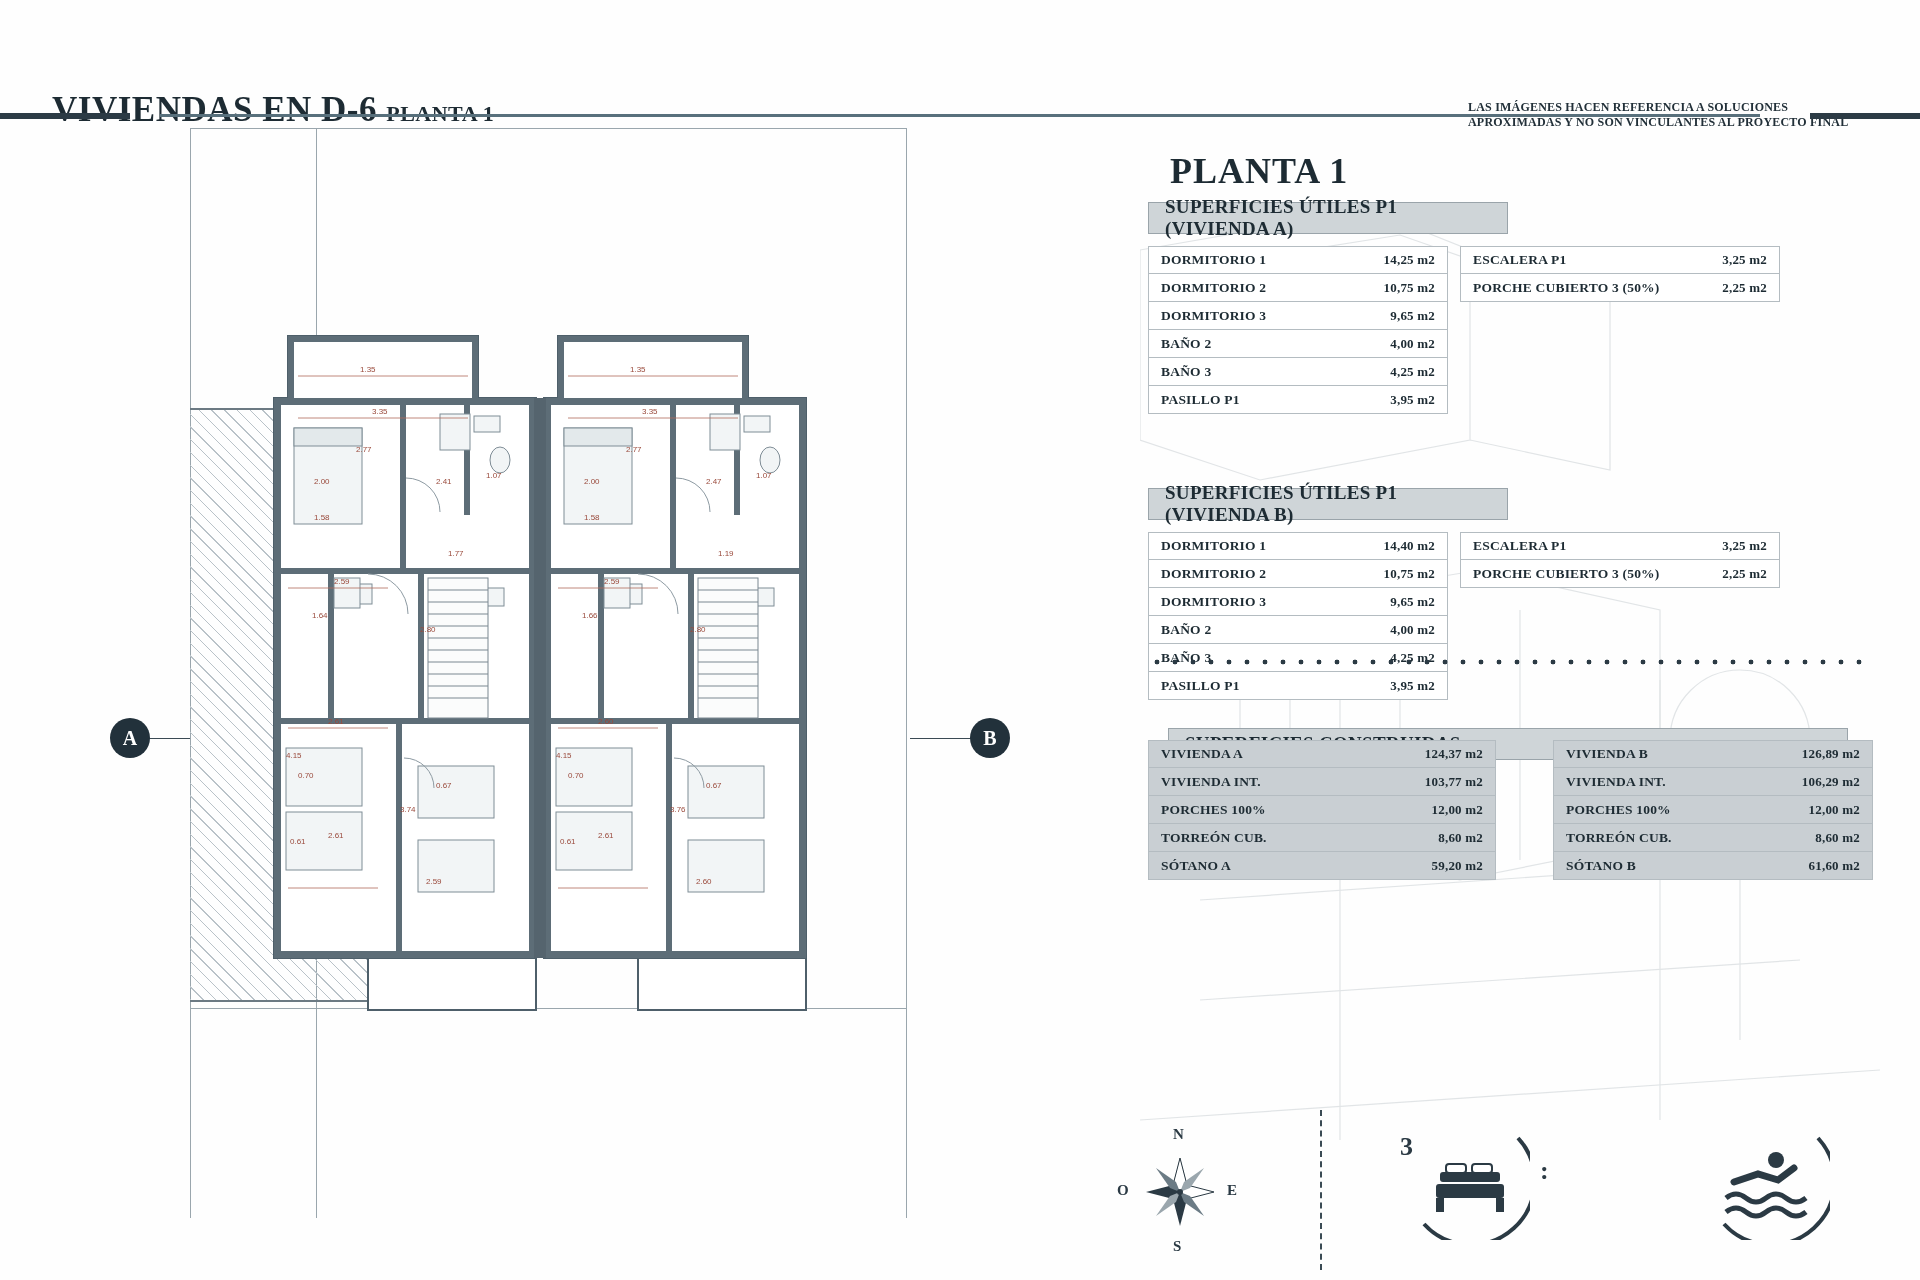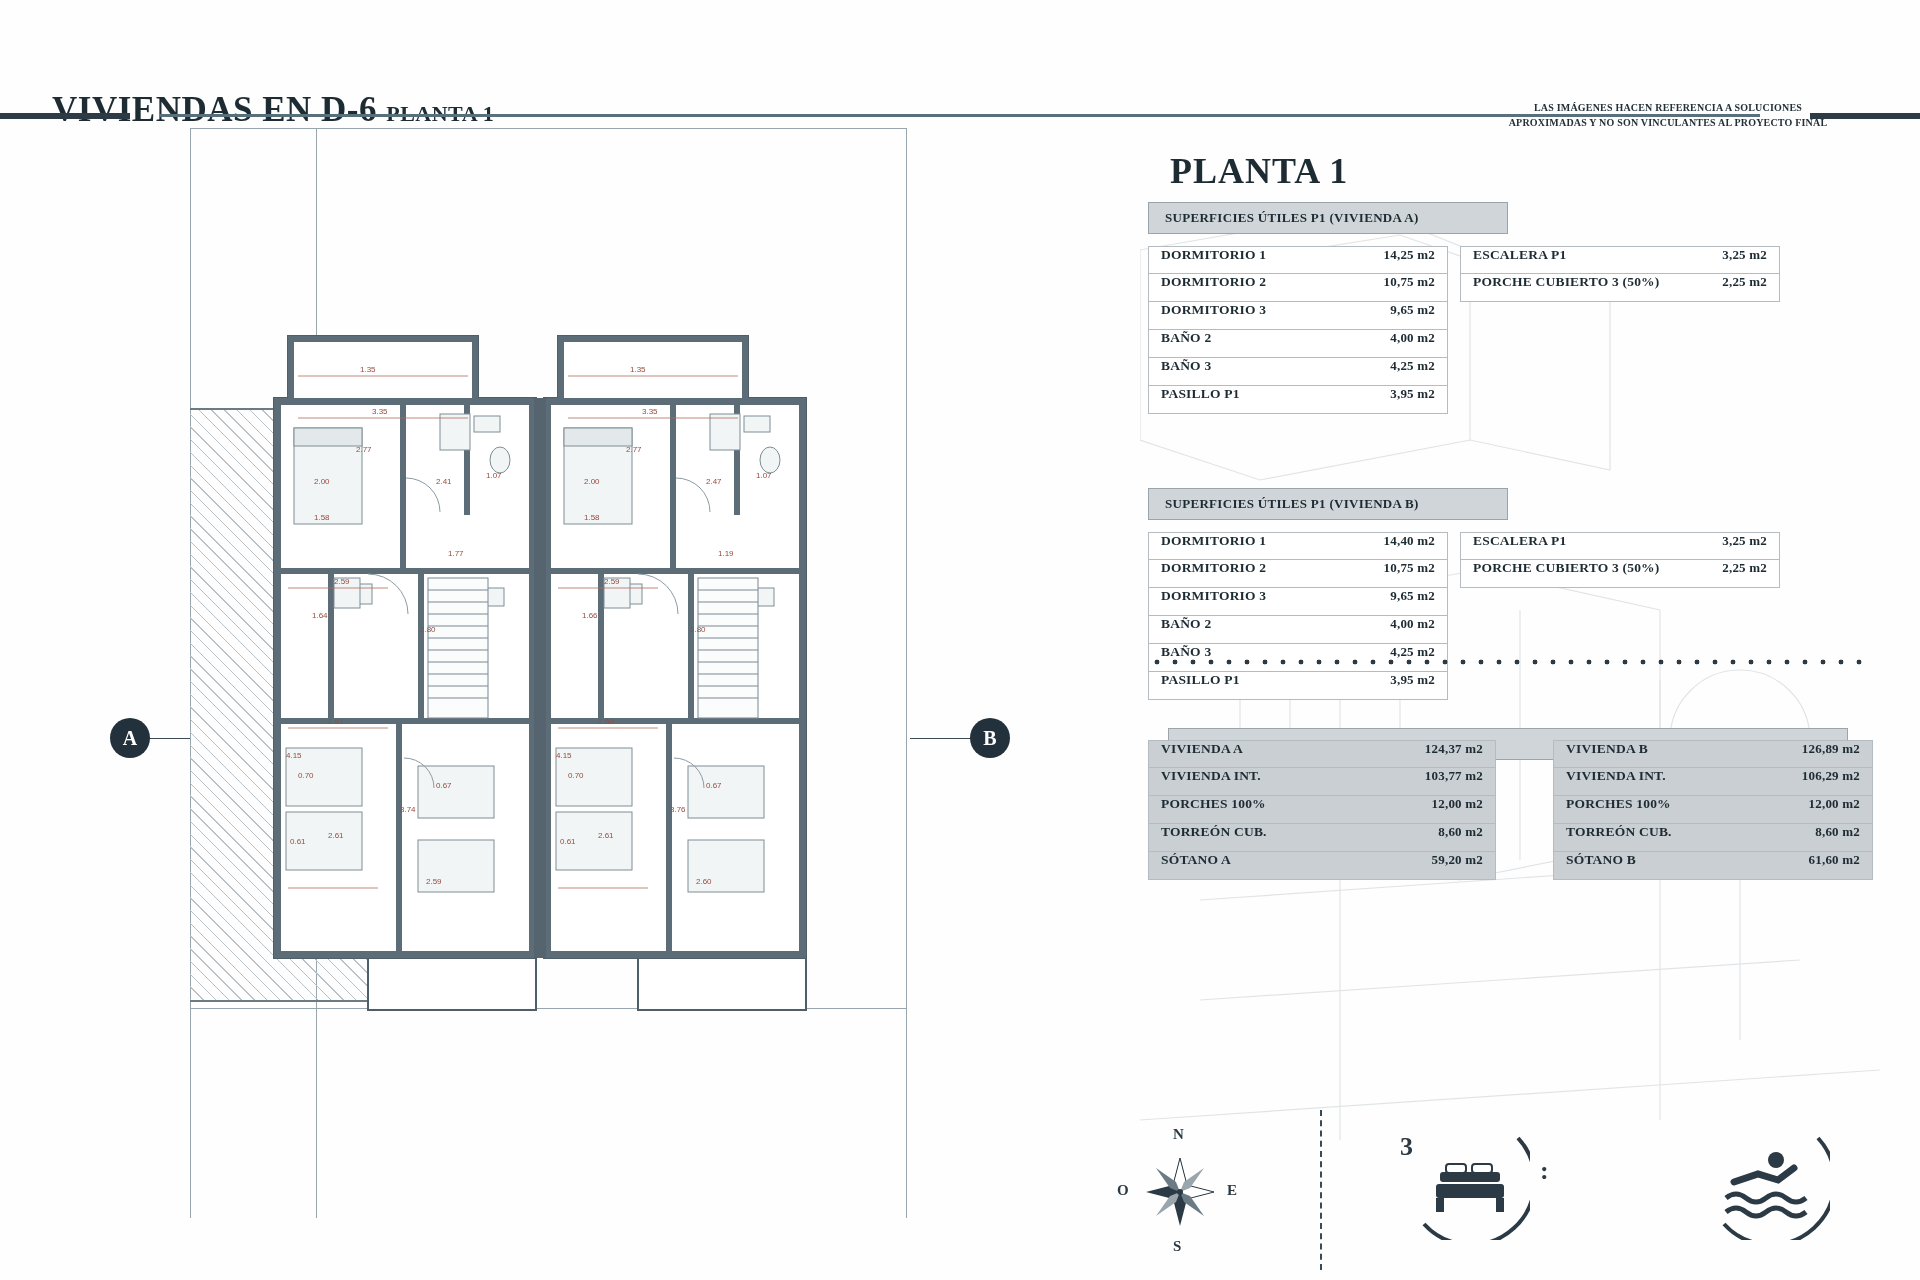--- a/index.html
+++ b/index.html
@@ -40,24 +40,24 @@
     color: #1d2b33;
   }
   .title-main .small {
     font-size: 22px;
     letter-spacing: 0.5px;
   }
   .disclaimer {
     position: absolute;
     right: 52px; top: 60px;
     width: 400px;
-    text-align: center;
+    text-align: left;
     font-family: "Liberation Serif", serif;
     font-weight: bold;
-    font-size: 10px;
+    font-size: 12px;
     line-height: 15px;
     letter-spacing: 0.2px;
     color: #223039;
   }
   .header-rule {
     position: absolute;
     left: 0; top: 113px;
     width: 1920px;
     height: 6px;
   }
@@ -137,28 +137,29 @@
   }
   .section-head {
     position: relative;
     height: 32px;
     background: #cfd5d8;
     border: 1px solid #9aa4aa;
     display: flex;
     align-items: center;
     padding-left: 16px;
     font-weight: bold;
-    font-size: 13px;
+    font-size: 19px;
     letter-spacing: 0.3px;
     color: #1d2b33;
     box-sizing: border-box;
   }
   .table-block { position: absolute; }
   .row {
     display: flex;
+    align-items: center;
     justify-content: space-between;
     height: 28px;
     border: 1px solid #b4bcc1;
     border-top: none;
     background: #fff;
     padding: 0 12px;
     box-sizing: border-box;
     font-size: 13.5px;
     font-weight: bold;
     letter-spacing: 0.2px;

